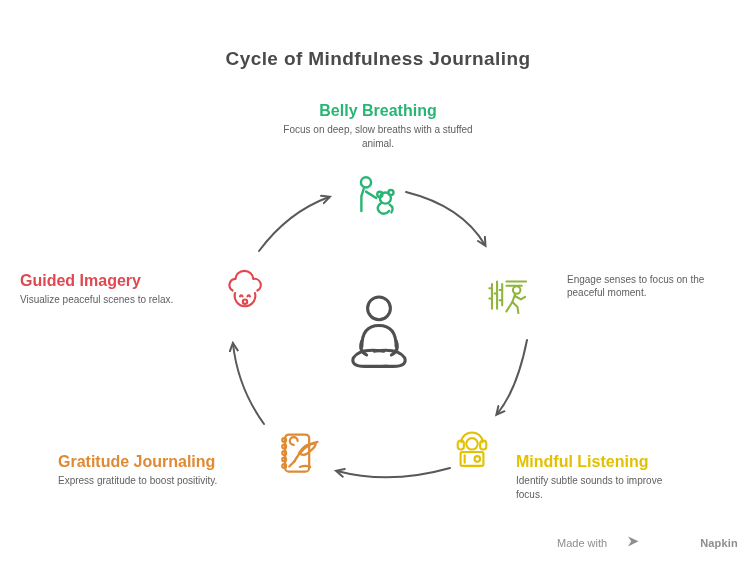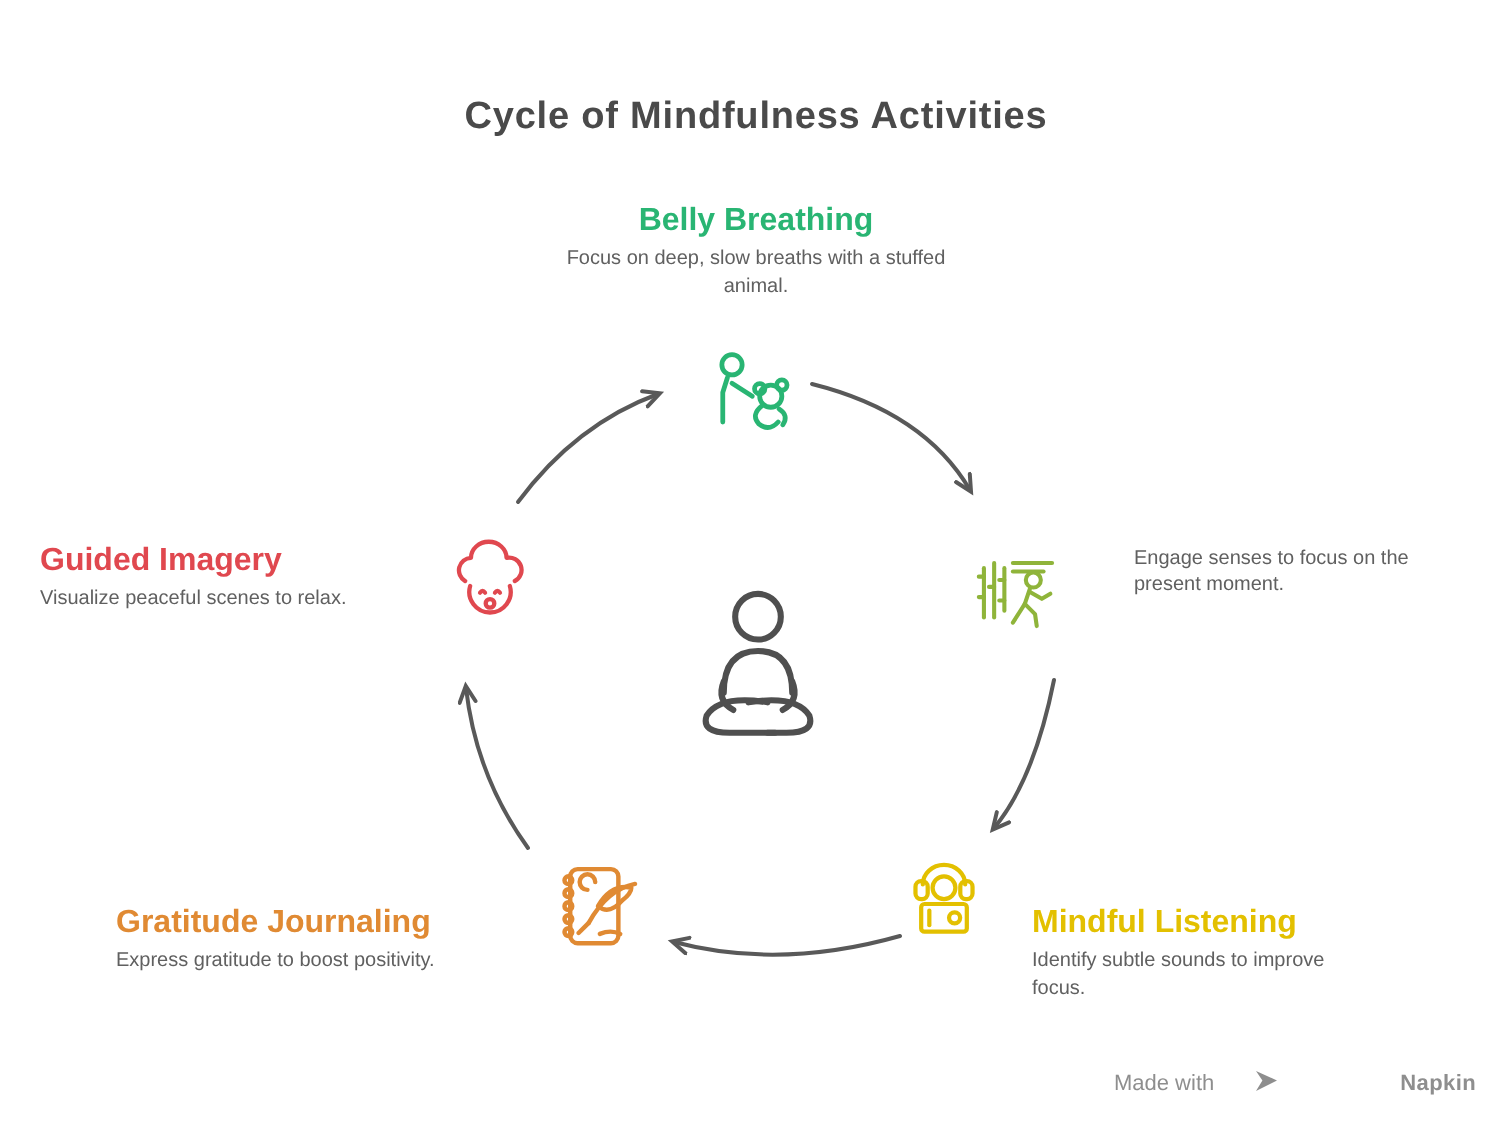--- a/index.html
+++ b/index.html
@@ -39,21 +39,21 @@
   .n-gratitude-text{left:58px;top:452px;width:180px;}
   .n-gratitude-icon{left:274px;top:429px;}
   .n-guided-text{left:20px;top:271px;width:170px;}
   .n-guided-icon{left:221px;top:269px;}
 </style>
 </head>
 <body>
 
 <div class="canvas" id="canvas-root" style="--title-color: #4A4A4A;">
 
-  <div class="page-title">Cycle of Mindfulness Activities</div>
+  <div class="page-title">Cycle of Mindfulness Journaling</div>
 
   <svg class="arrows" width="756" height="564" viewBox="0 0 756 564" style="--arrow-color: #595959;">
     <defs>
       <marker id="ah" markerWidth="14" markerHeight="14" refX="8" refY="5" orient="auto" markerUnits="userSpaceOnUse">
         <path d="M1 1 L9 5 L1 9" fill="none" stroke="#595959" stroke-width="2" stroke-linecap="round"></path>
       </marker>
     </defs>
     <path d="M 406 192 Q 462 206 485 245" marker-end="url(#ah)"></path>
     <path d="M 527 340 Q 517 390 497 414" marker-end="url(#ah)"></path>
     <path d="M 450 468 Q 390 485 337 471" marker-end="url(#ah)"></path>
@@ -87,21 +87,21 @@
         <circle cx="28" cy="22" r="2.8"></circle>
         <circle cx="40" cy="20" r="2.8"></circle>
         <circle cx="34" cy="26" r="6"></circle>
         <path d="M29.5 31 Q23 36 27.5 41 Q33 45.5 38 40"></path>
         <path d="M38.5 33 Q44 36.5 40.5 41.5"></path>
       </g>
     </svg>
   </div>
 
   <div class="node n-five-text t-left" style="--accent: #8FB43A;">
-    <div class="node-desc" style="color: rgb(96, 96, 96);">Engage senses to focus on the present moment.</div>
+    <div class="node-desc" style="color: rgb(96, 96, 96);">Engage senses to focus on the peaceful moment.</div>
   </div>
   <div class="node-icon n-five-icon" style="--accent: #8FB43A;">
     <svg width="46" height="48" viewBox="0 0 54 54">
       <g class="icon-stroke" stroke-width="2.4">
         <path d="M7 13 V42"></path>
         <path d="M13 10 V42"></path>
         <path d="M19 13 V38"></path>
         <path d="M4 18 H7 M10 24 H13 M16 20 H19 M4 30 H7 M16 32 H19"></path>
         <path d="M24 10 H47"></path>
         <path d="M24 15 H42"></path>

